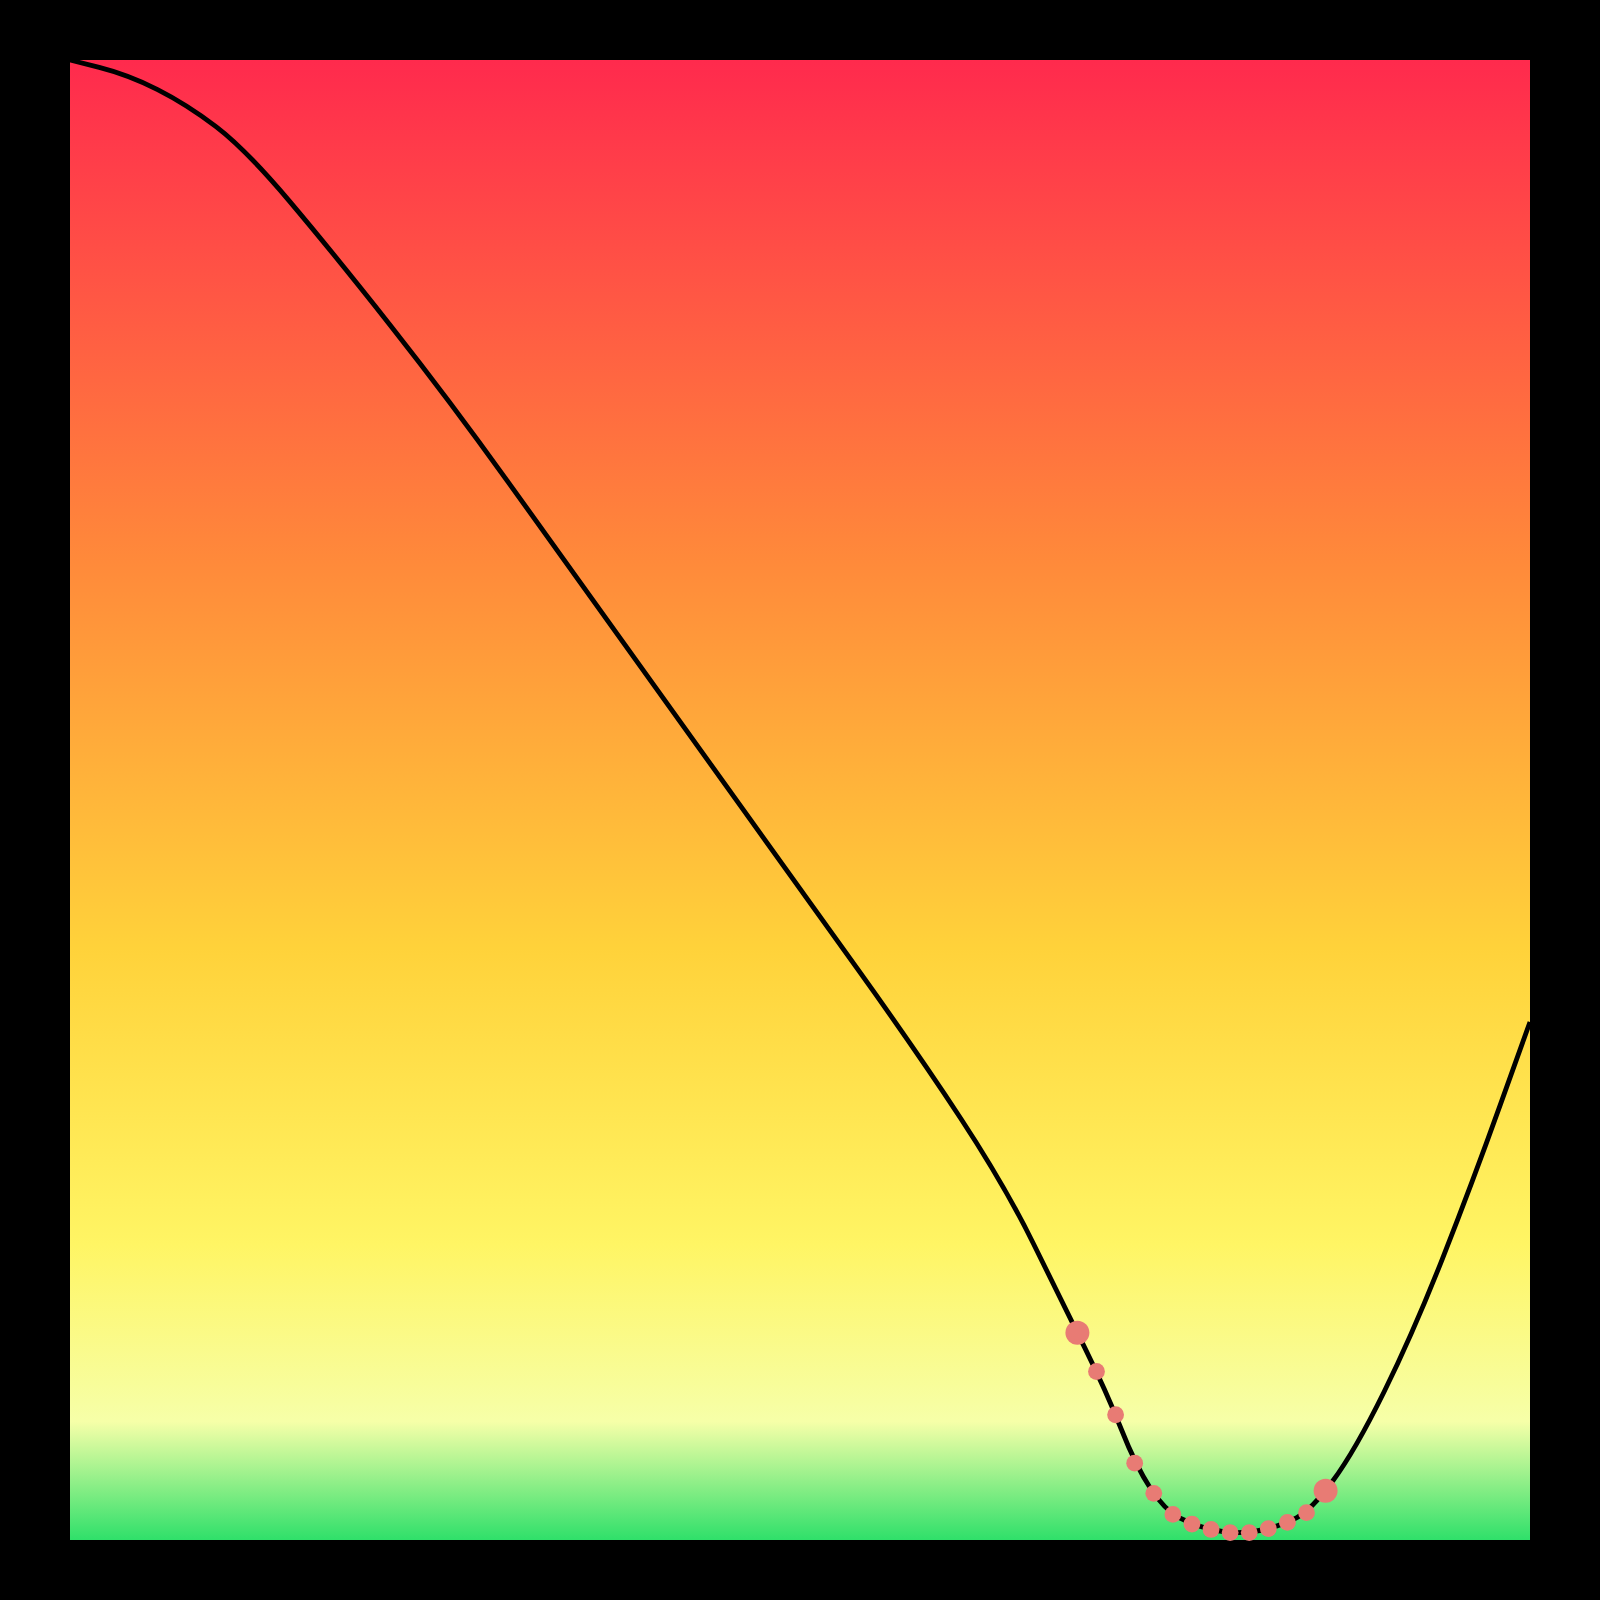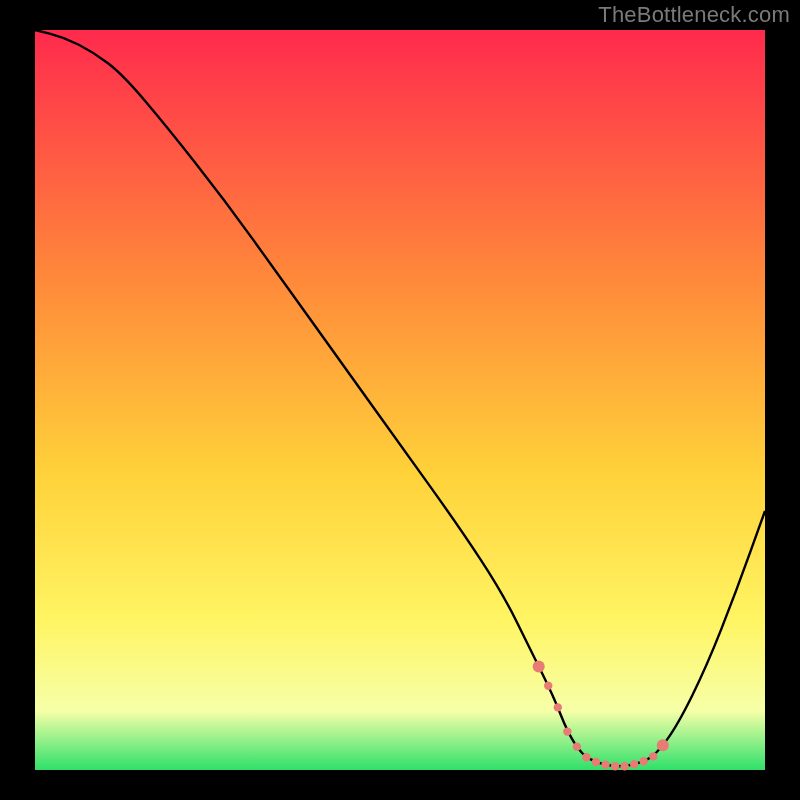--- a/index.html
+++ b/index.html
@@ -31,21 +31,20 @@
     top: 0;
     width: 800px;
     height: 800px;
     z-index: 2;
   }
 </style>
 </head>
 <body>
 
 <div class="wrap">
-  <div class="watermark">TheBottleneck.com</div>
 
   <svg class="plot" viewBox="0 0 800 800" preserveAspectRatio="none">
     <defs>
       <linearGradient id="bgGrad" x1="0" y1="0" x2="0" y2="1">
         <stop id="g0" offset="0%" stop-color="#ff2a4d"></stop>
         <stop id="g1" offset="34%" stop-color="#ff8a3a"></stop>
         <stop id="g2" offset="60%" stop-color="#ffd23a"></stop>
         <stop id="g3" offset="80%" stop-color="#fff564"></stop>
         <stop id="g4" offset="92%" stop-color="#f6ffa8"></stop>
         <stop id="g5" offset="100%" stop-color="#2fe06a"></stop>

